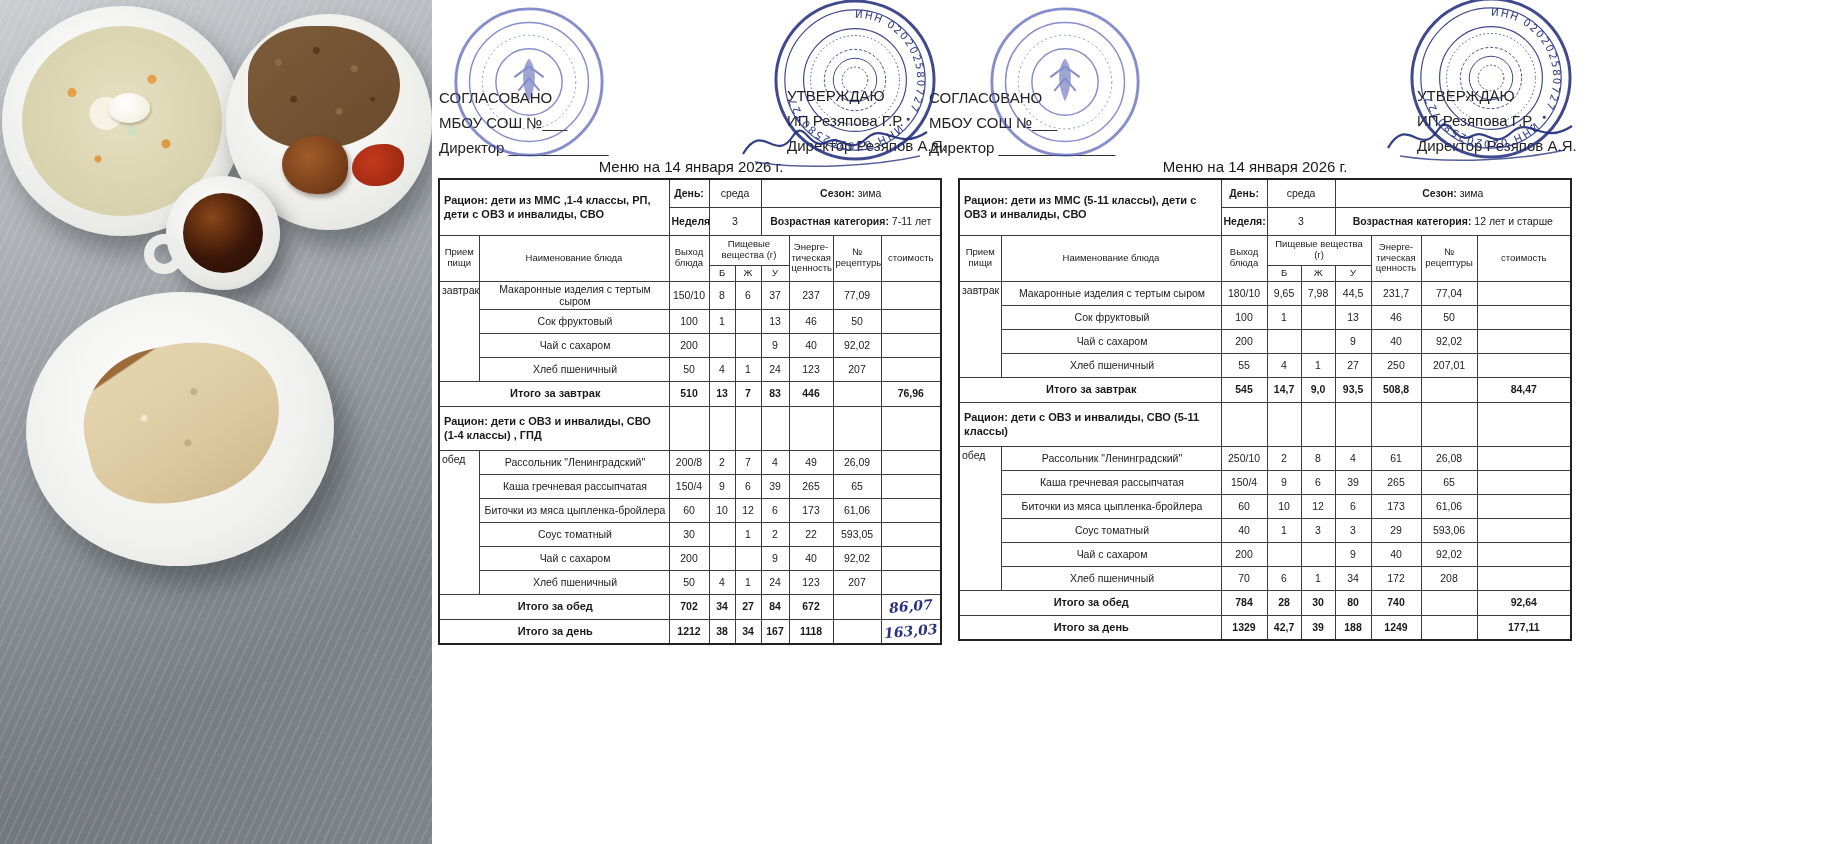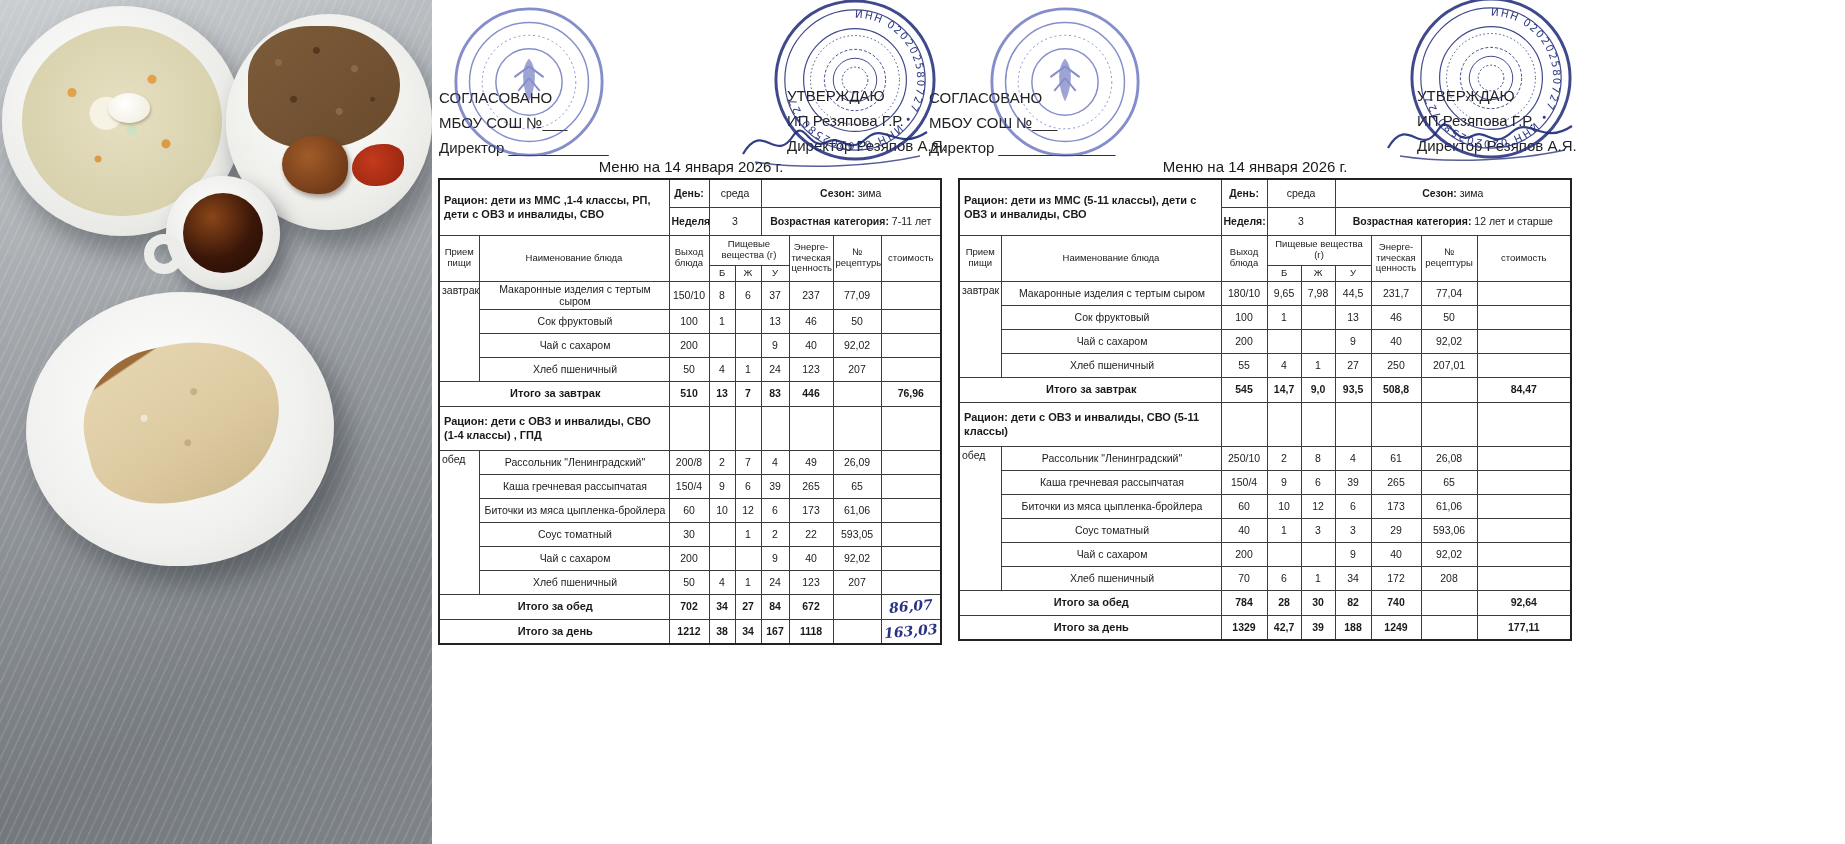--- a/index.html
+++ b/index.html
@@ -573,21 +573,21 @@
             <td>208</td>
             <td></td>
           </tr>
         </tbody>
       <tbody>
         <tr class="total-row">
           <td colspan="2" class="total-label">Итого за обед</td>
           <td>784</td>
           <td>28</td>
           <td>30</td>
-          <td>82</td>
+          <td>80</td>
           <td>740</td>
           <td></td>
           <td>92,64</td>
         </tr>
         <tr class="total-row">
           <td colspan="2" class="total-label">Итого за день</td>
           <td>1329</td>
           <td>42,7</td>
           <td>39</td>
           <td>188</td>

